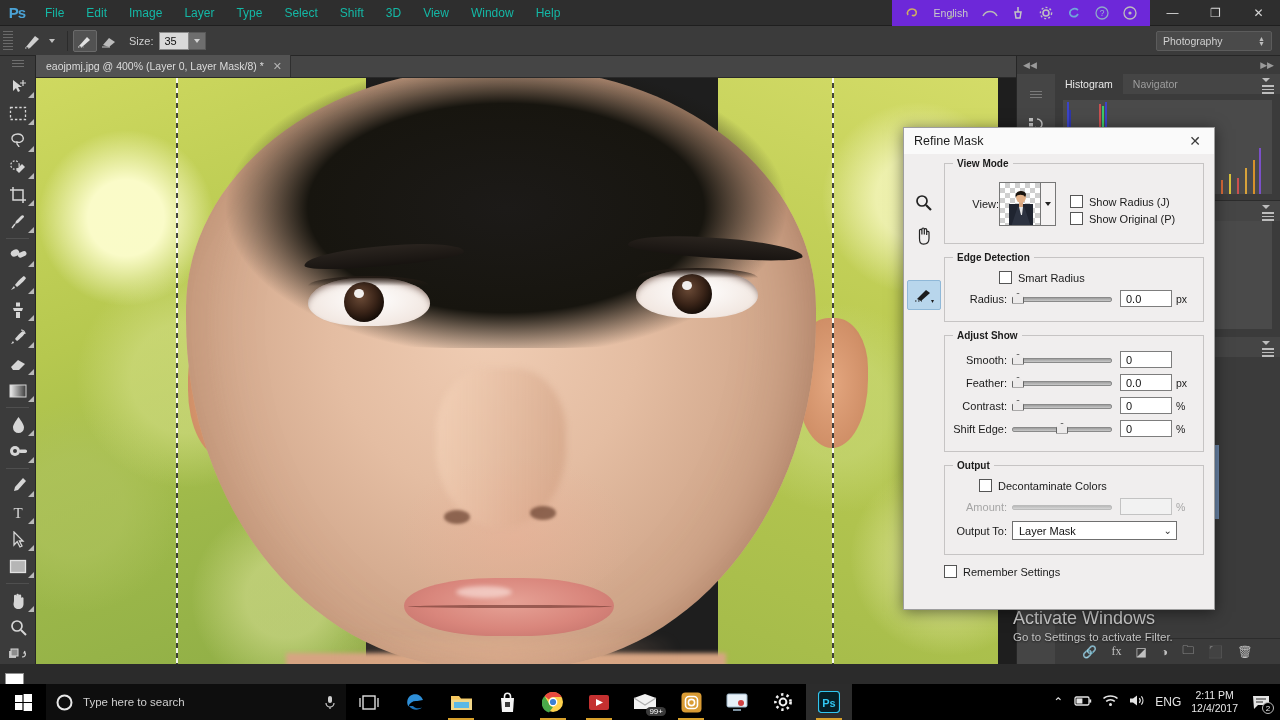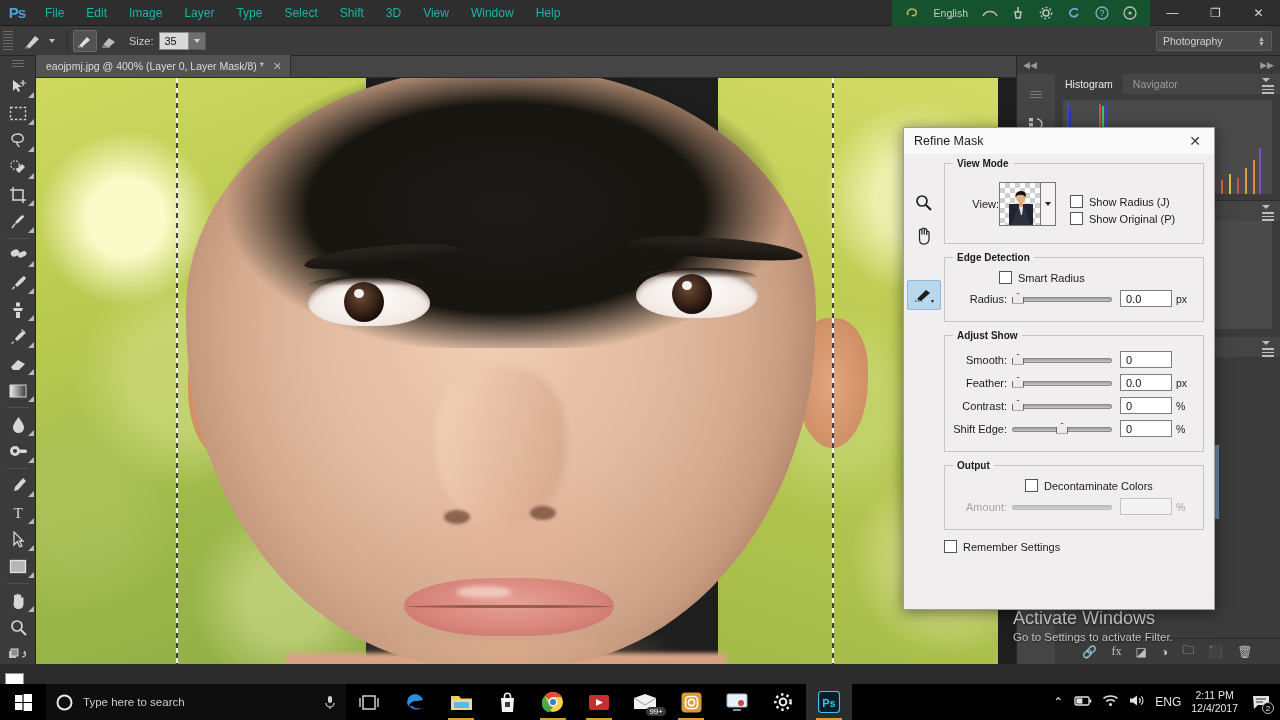--- a/index.html
+++ b/index.html
@@ -22,21 +22,21 @@
     font-weight:bold; font-size:15px; color:#4ba3d6; letter-spacing:-1px;
   }
   .menu-item {
     font-size:12px; color:#14b8a6; padding:0 11px; line-height:26px; height:26px;
     cursor:default; white-space:nowrap;
   }
 
   .mb-right {
     position:absolute; right:130px; top:0; height:26px;
     display:flex; align-items:center; gap:0px;
-    background:#14532d; padding:0 6px;
+    background:#6d28d9; padding:0 6px;
   }
   .mb-icon {
     width:28px; height:26px; display:flex; align-items:center; justify-content:center;
     font-size:12px; color:#b0b0b0;
   }
   .lang-label { font-size:10.5px; color:#c9c9c9; padding:0 8px; position:relative; }
   .lang-label .carettiny {
     position:absolute; left:50%; margin-left:-3px; bottom:0px;
     border-left:3px solid transparent; border-right:3px solid transparent;
     border-top:3px solid #9a9a9a;
@@ -975,31 +975,38 @@
               <div class="track"></div>
                 <div class="knob" style="left:44px;"></div>
             </div>
             <div class="numfield" style="width:52px;margin-left:8px;">0</div>
             <span class="unit">%</span>
           </div>
         </fieldset>
 
         <fieldset class="group">
           <legend>Output</legend>
-          <div class="chk-row" style="margin-left:72px;">
+          <div class="chk-row" style="margin-left:26px;">
             <span class="chk"></span>
             <span>Decontaminate Colors</span>
           </div>
           <div class="row">
             <span class="lbl dim" style="width:54px;">Amount:</span>
             <div class="slider disabled" style="width:100px;margin-left:5px;">
               <div class="track"></div>
             </div>
             <div class="numfield disabled" style="width:52px;margin-left:8px;"></div>
             <span class="unit dim">%</span>
+          </div>
+          <div class="row">
+            <span class="lbl" style="width:54px;">Output To:</span>
+            <div class="select" style="width:165px;margin-left:5px;">
+              <span>Layer Mask</span>
+              <span class="chev">⌄</span>
+            </div>
           </div>
         </fieldset>
 
         <div class="chk-row" style="margin:10px 0 0 0;">
           <span class="chk"></span>
           <span>Remember Settings</span>
         </div>
       </div>
     </div>
 

